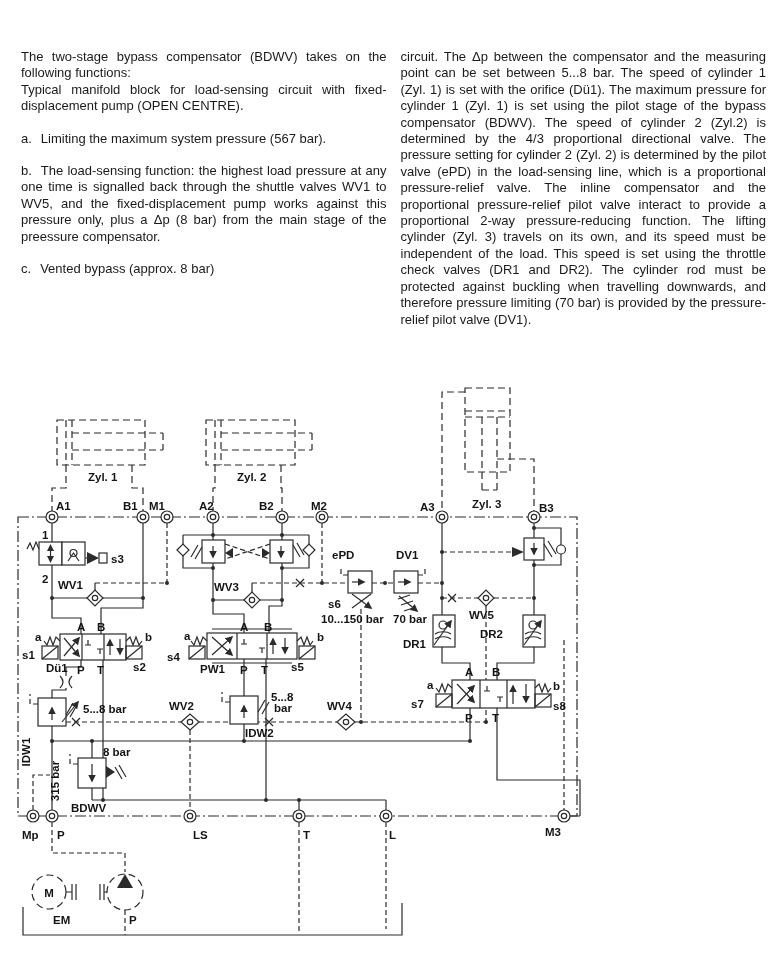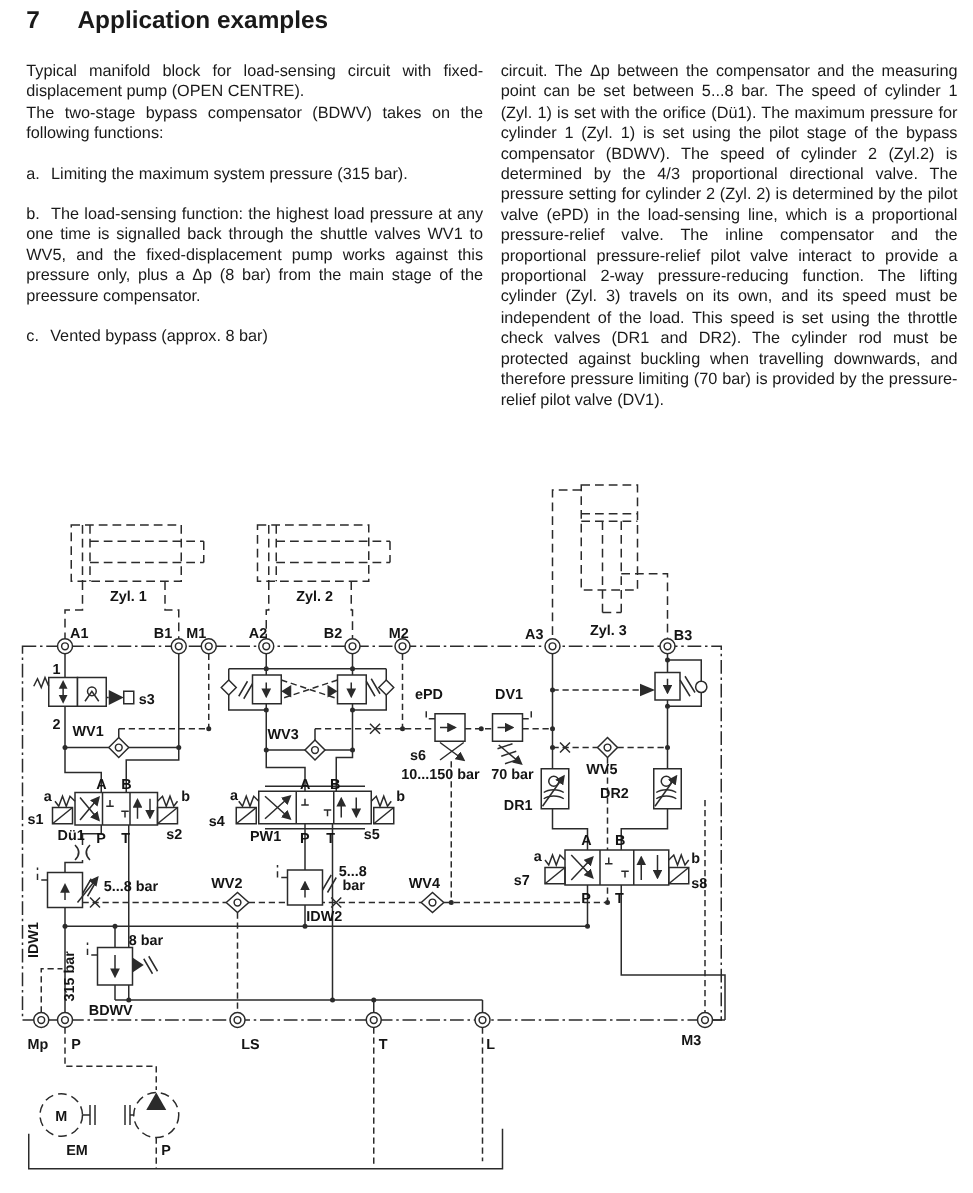--- a/index.html
+++ b/index.html
@@ -19,29 +19,26 @@
   .d5{stroke-dasharray:5 3;}
   .d7{stroke-dasharray:7 4;}
   .dd{stroke-dasharray:11 3 2 3;}
   text.lb{font:bold 11.5px "Liberation Sans",sans-serif;fill:#141414;stroke:none;}
 </style>
 </head>
 <body>
 
 <div class="page">
 
-  <div class="heading">
-    <span class="sec-num">7</span><span>Application examples</span>
-  </div>
 
   <div class="cols">
     <div class="col">
+      <p>The two-stage bypass compensator (BDWV) takes on the following functions:</p>
       <p>Typical manifold block for load-sensing circuit with fixed-displacement pump (OPEN CENTRE).</p>
-      <p>The two-stage bypass compensator (BDWV) takes on the following functions:</p>
-      <p class="gap"><span class="li-label">a.</span><span>Limiting the maximum system pressure (315 bar).</span></p>
+      <p class="gap"><span class="li-label">a.</span><span>Limiting the maximum system pressure (567 bar).</span></p>
       <p class="gap"><span class="li-label">b.</span><span>The load-sensing function: the highest load pressure at any one time is signalled back through the shuttle valves WV1 to WV5, and the fixed-displacement pump works against this pressure only, plus a Δp (8 bar) from the main stage of the preessure compensator.</span></p>
       <p class="gap"><span class="li-label">c.</span><span>Vented bypass (approx. 8 bar)</span></p>
     </div>
     <div class="col">
       <p>circuit. The Δp between the compensator and the measuring point can be set between 5...8 bar. The speed of cylinder 1 (Zyl. 1) is set with the orifice (Dü1). The maximum pressure for cylinder 1 (Zyl. 1) is set using the pilot stage of the bypass compensator (BDWV). The speed of cylinder 2 (Zyl.2) is determined by the 4/3 proportional directional valve. The pressure setting for cylinder 2 (Zyl. 2) is determined by the pilot valve (ePD) in the load-sensing line, which is a proportional pressure-relief valve. The inline compensator and the proportional pressure-relief pilot valve interact to provide a proportional 2-way pressure-reducing function. The lifting cylinder (Zyl. 3) travels on its own, and its speed must be independent of the load. This speed is set using the throttle check valves (DR1 and DR2). The cylinder rod must be protected against buckling when travelling downwards, and therefore pressure limiting (70 bar) is provided by the pressure-relief pilot valve (DV1).</p>
     </div>
   </div>
 
   <svg width="778" height="954" viewBox="0 0 778 954">
     <defs>

